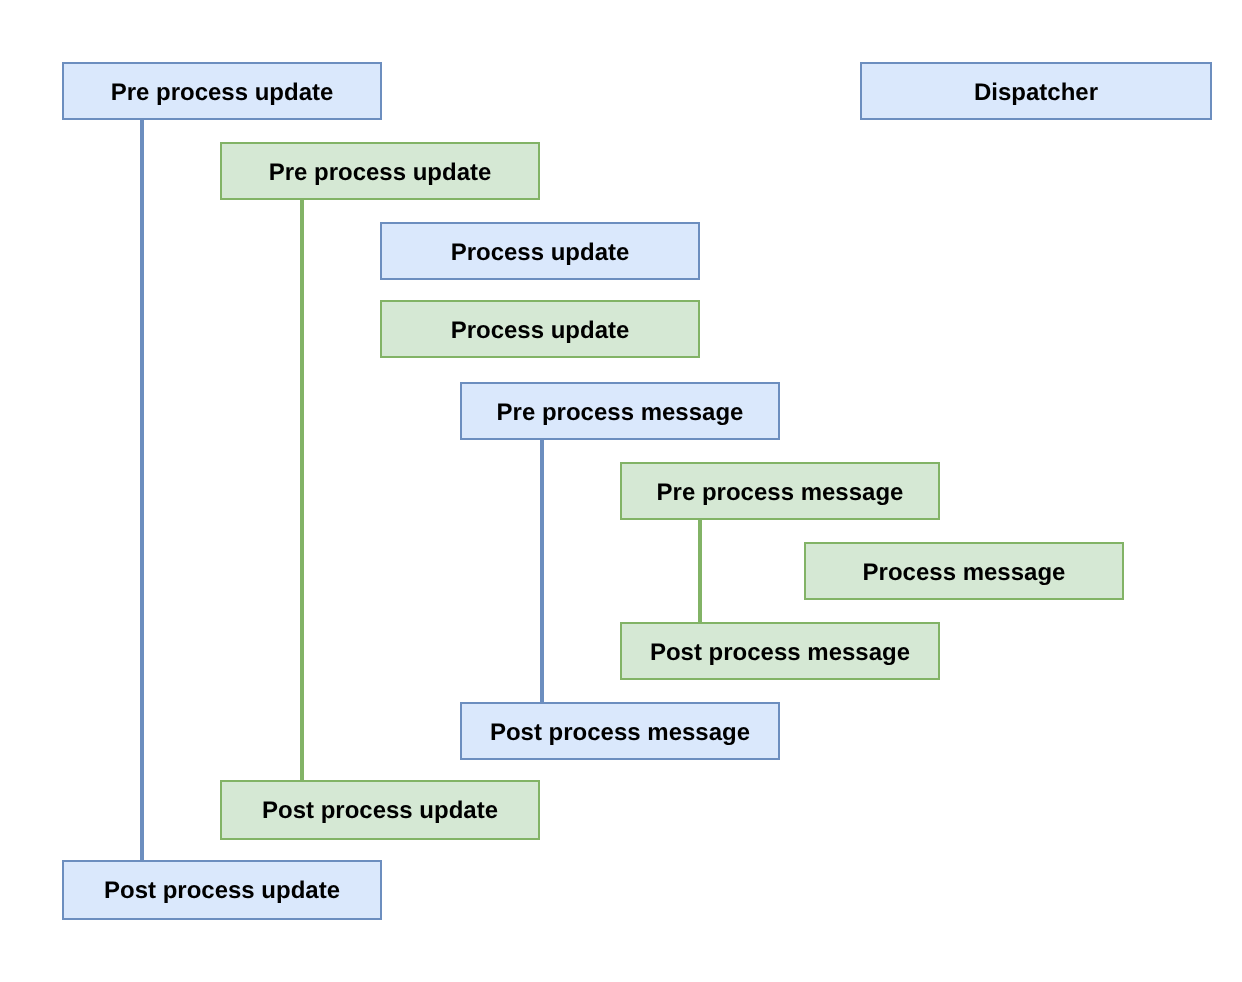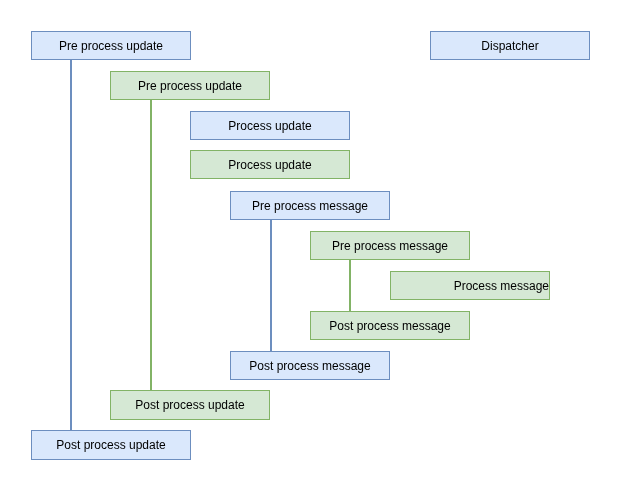--- a/index.html
+++ b/index.html
@@ -18,20 +18,21 @@
   .node {
     position: absolute;
     box-sizing: border-box;
     display: flex;
     align-items: center;
     justify-content: center;
     font-size: 12px;
     color: var(--text, #000000);
     z-index: 2;
     white-space: nowrap;
+    font-weight: bold;
   }
   .node.blue {
     background: var(--blue-fill, #dae8fc);
     border: 1px solid var(--blue-border, #6c8ebf);
   }
   .node.green {
     background: var(--green-fill, #d5e8d4);
     border: 1px solid var(--green-border, #82b366);
   }
   .connector {
@@ -46,39 +47,39 @@
 <body>
 
 <div class="canvas">
     <div class="connector blue" style="left: 70.25px; top: 60px; height: 370px;"></div>
     <div class="connector green" style="left: 150.25px; top: 100px; height: 290px;"></div>
     <div class="connector blue" style="left: 270.25px; top: 220px; height: 131px;"></div>
     <div class="connector green" style="left: 349.25px; top: 260px; height: 51px;"></div>
     <div class="node blue" style="left: 31px; top: 31px; width: 160px; height: 29px;">
       <span>Pre process update</span>
     </div>
-    <div class="node blue" style="left: 430px; top: 31px; width: 160px; height: 29px;">
+    <div class="node blue" style="left: 430px; top: 31px; width: 176px; height: 29px;">
       <span>Dispatcher</span>
     </div>
     <div class="node green" style="left: 110px; top: 71px; width: 160px; height: 29px;">
       <span>Pre process update</span>
     </div>
     <div class="node blue" style="left: 190px; top: 111px; width: 160px; height: 29px;">
       <span>Process update</span>
     </div>
     <div class="node green" style="left: 190px; top: 150px; width: 160px; height: 29px;">
       <span>Process update</span>
     </div>
     <div class="node blue" style="left: 230px; top: 191px; width: 160px; height: 29px;">
       <span>Pre process message</span>
     </div>
     <div class="node green" style="left: 310px; top: 231px; width: 160px; height: 29px;">
       <span>Pre process message</span>
     </div>
-    <div class="node green" style="left: 390px; top: 271px; width: 160px; height: 29px; justify-content: flex-end;">
+    <div class="node green" style="left: 402px; top: 271px; width: 160px; height: 29px;">
       <span>Process message</span>
     </div>
     <div class="node green" style="left: 310px; top: 311px; width: 160px; height: 29px;">
       <span>Post process message</span>
     </div>
     <div class="node blue" style="left: 230px; top: 351px; width: 160px; height: 29px;">
       <span>Post process message</span>
     </div>
     <div class="node green" style="left: 110px; top: 390px; width: 160px; height: 30px;">
       <span>Post process update</span>

